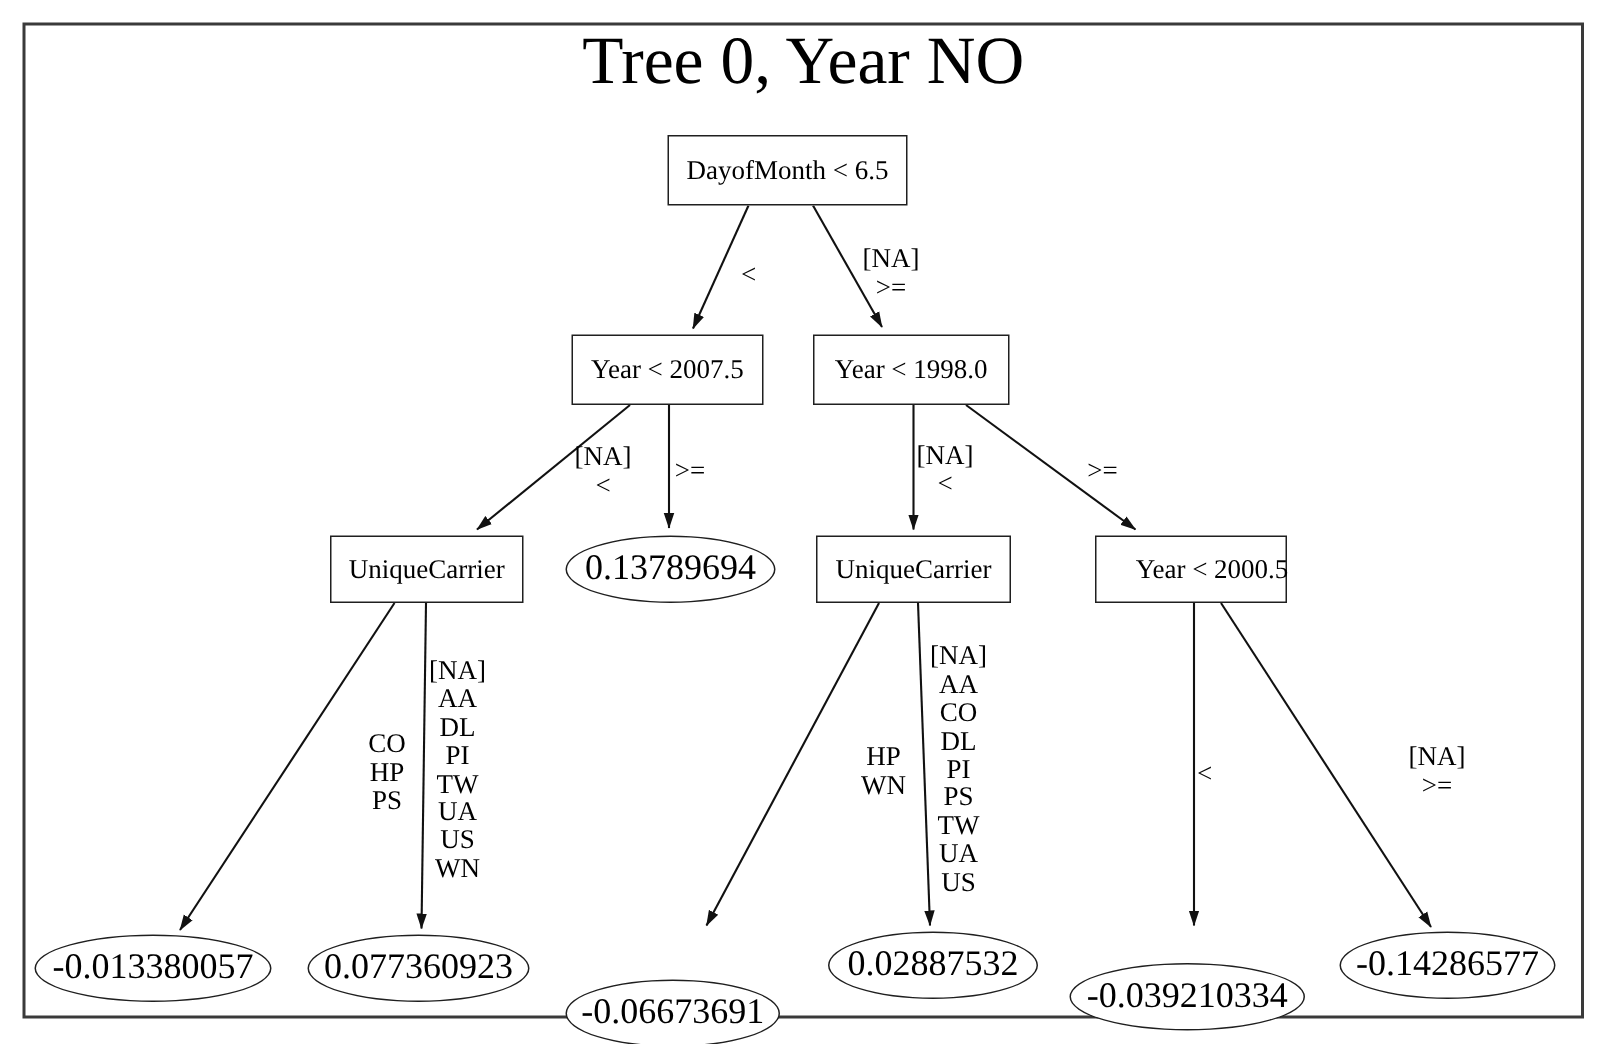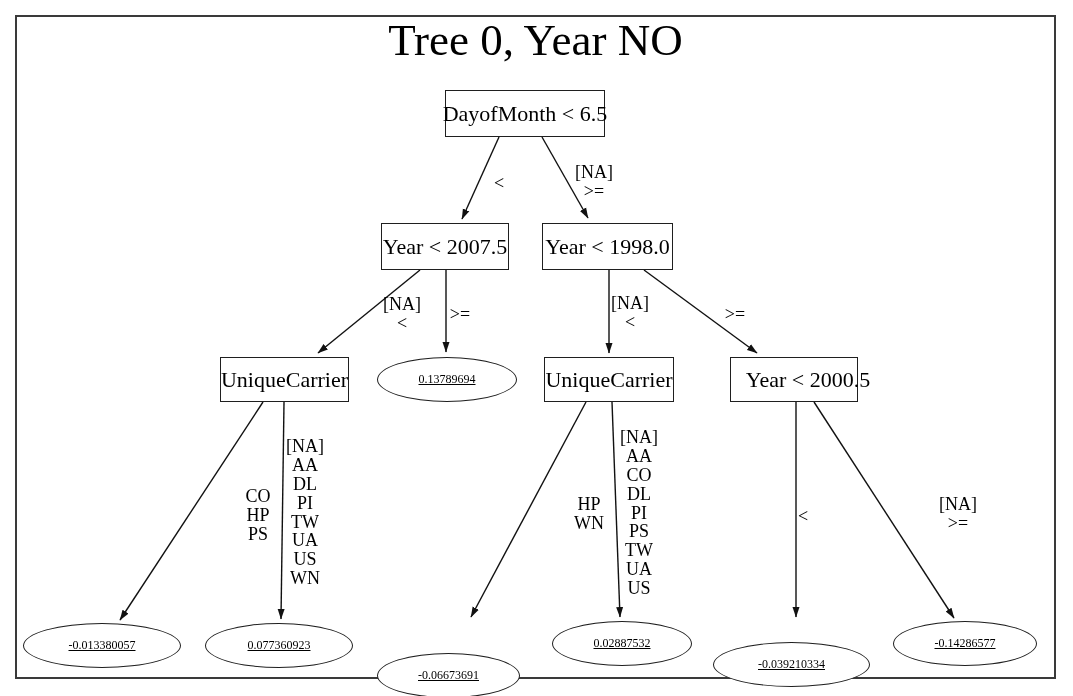--- a/index.html
+++ b/index.html
@@ -35,35 +35,34 @@
   }
   .edges line { stroke: #111; stroke-width: 1.4; }
   .dnode {
     position: absolute;
     box-sizing: border-box;
     border: 1.2px solid #1f1f1f;
     background: #fff;
     display: flex;
     align-items: center;
     justify-content: center;
-    font-size: 22px;
+    font-size: 18px;
     white-space: nowrap;
   }
   .lnode {
     position: absolute;
     box-sizing: border-box;
     border: 1.2px solid #1f1f1f;
     border-radius: 50%;
     background: #fff;
     display: flex;
     align-items: center;
     justify-content: center;
-    font-size: 12px;
+    font-size: 24px;
     white-space: nowrap;
-    text-decoration: underline;
   }
   .elabel {
     position: absolute;
     transform: translate(-50%, -50%);
     font-size: 18px;
     line-height: 1.05;
     text-align: center;
     white-space: pre-line;
   }
 </style>

